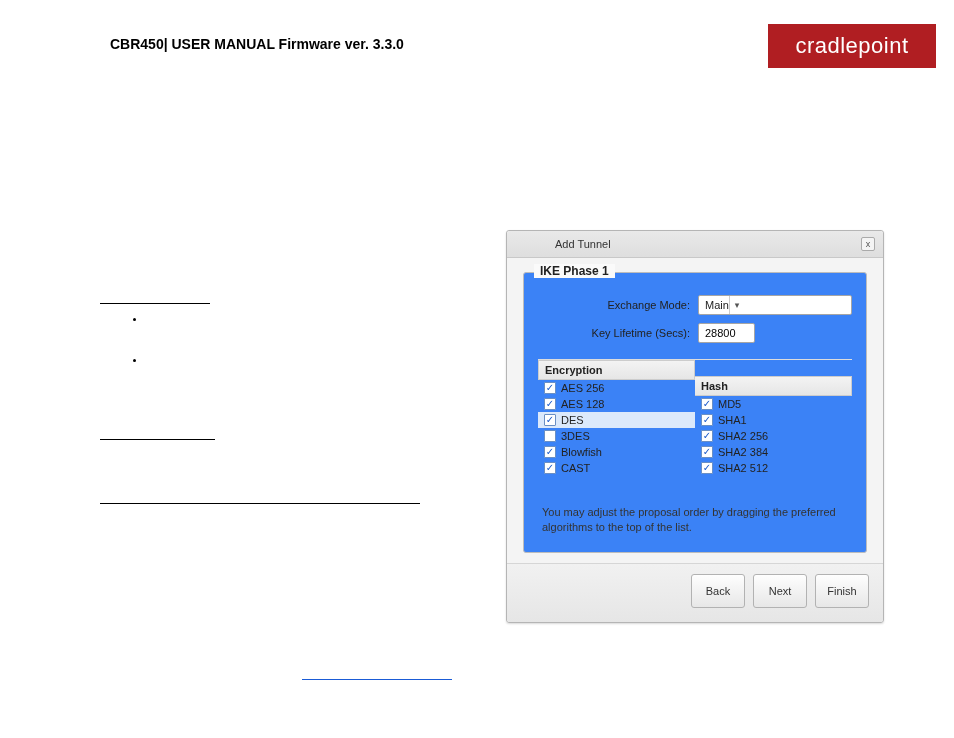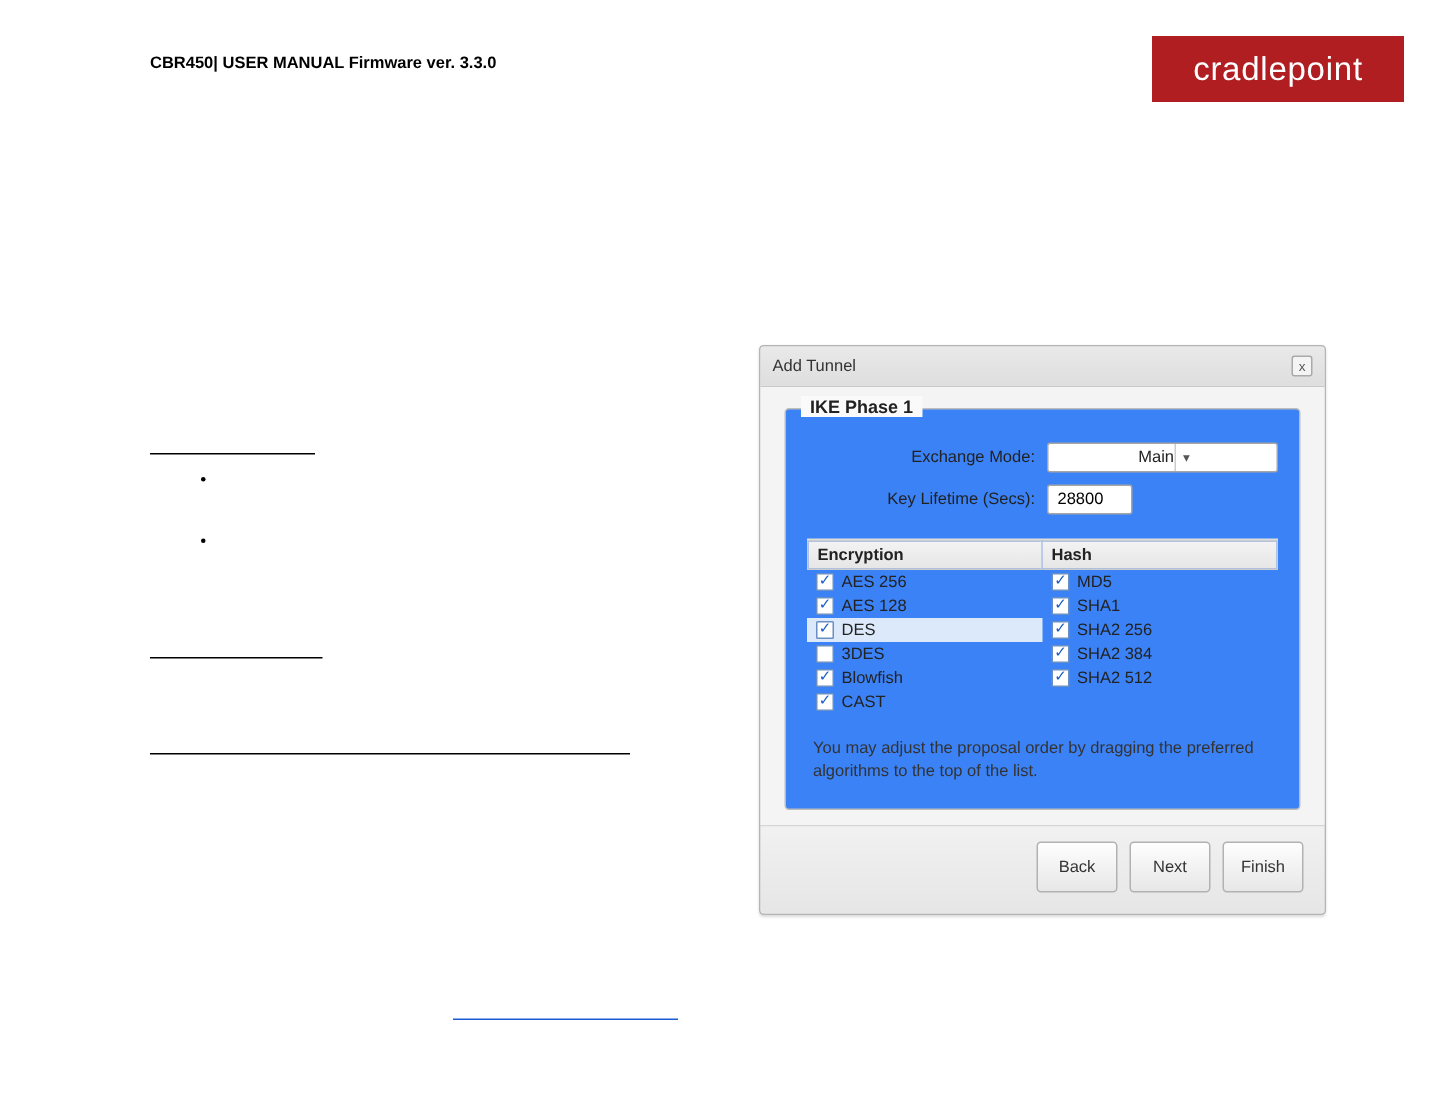--- a/index.html
+++ b/index.html
@@ -7,22 +7,22 @@
     width: 954px;
     height: 738px;
     background: #ffffff;
     font-family: Arial, Helvetica, sans-serif;
     position: relative;
     overflow: hidden;
   }
   .doc-header {
     position: absolute;
     top: 36px;
-    left: 100px;
-    font-size: 11px;
+    left: 110px;
+    font-size: 14px;
     font-weight: bold;
     color: #000;
   }
   .brand-logo {
     position: absolute;
     top: 24px;
     right: 18px;
     width: 168px;
     height: 44px;
     background: #b01e22;
@@ -76,20 +76,21 @@
     justify-content: space-between;
     align-items: center;
     padding: 6px 8px;
     background: linear-gradient(#e9e9e9,#dedede);
     border-bottom: 1px solid #c8c8c8;
     border-radius: 3px 3px 0 0;
   }
   .dialog-title {
     font-size: 11px;
     color: #333;
+    margin-left: 40px;
   }
   .dialog-close {
     width: 14px;
     height: 14px;
     border: 1px solid #aaa;
     border-radius: 2px;
     background: #f4f4f4;
     font-size: 9px;
     line-height: 12px;
     text-align: center;
@@ -129,21 +130,21 @@
     font-size: 11px;
     color: #222;
   }
   .select {
     flex: 1;
     height: 20px;
     border: 1px solid #a5a5a5;
     background: #fff;
     display: flex;
     align-items: center;
-    justify-content: center;
+    justify-content: flex-start;
     padding: 0 4px 0 6px;
     font-size: 11px;
     border-radius: 2px;
   }
   .select .caret {
     font-size: 9px;
     color: #555;
     border-left: 1px solid #ccc;
     padding-left: 5px;
     height: 100%;
@@ -171,21 +172,21 @@
     flex: 1;
   }
   .col-header {
     background: linear-gradient(#f3f3f3,#e6e6e6);
     border: 1px solid #ccc;
     padding: 3px 6px;
     font-weight: bold;
     font-size: 11px;
     color: #222;
   }
-  .col + .col .col-header { border-left: none; }
+  .col + .col .col-header { border-left: none; margin-top: 16px; }
   .check-item {
     display: flex;
     align-items: center;
     padding: 2px 6px;
     font-size: 11px;
   }
   .check-item.hl { background: #dbe9fb; }
   .cb {
     width: 12px;
     height: 12px;
@@ -197,21 +198,21 @@
     justify-content: center;
     border-radius: 1px;
   }
   .cb.checked::after {
     content: "✓";
     font-size: 10px;
     color: #1958c9;
     line-height: 1;
   }
   .hint {
-    margin-top: 16px;
+    margin-top: 29px;
     font-size: 11px;
     color: #333;
     line-height: 1.4;
     padding: 0 4px;
   }
   .dialog-footer {
     display: flex;
     justify-content: flex-end;
     gap: 8px;
     padding: 10px 14px 14px;

